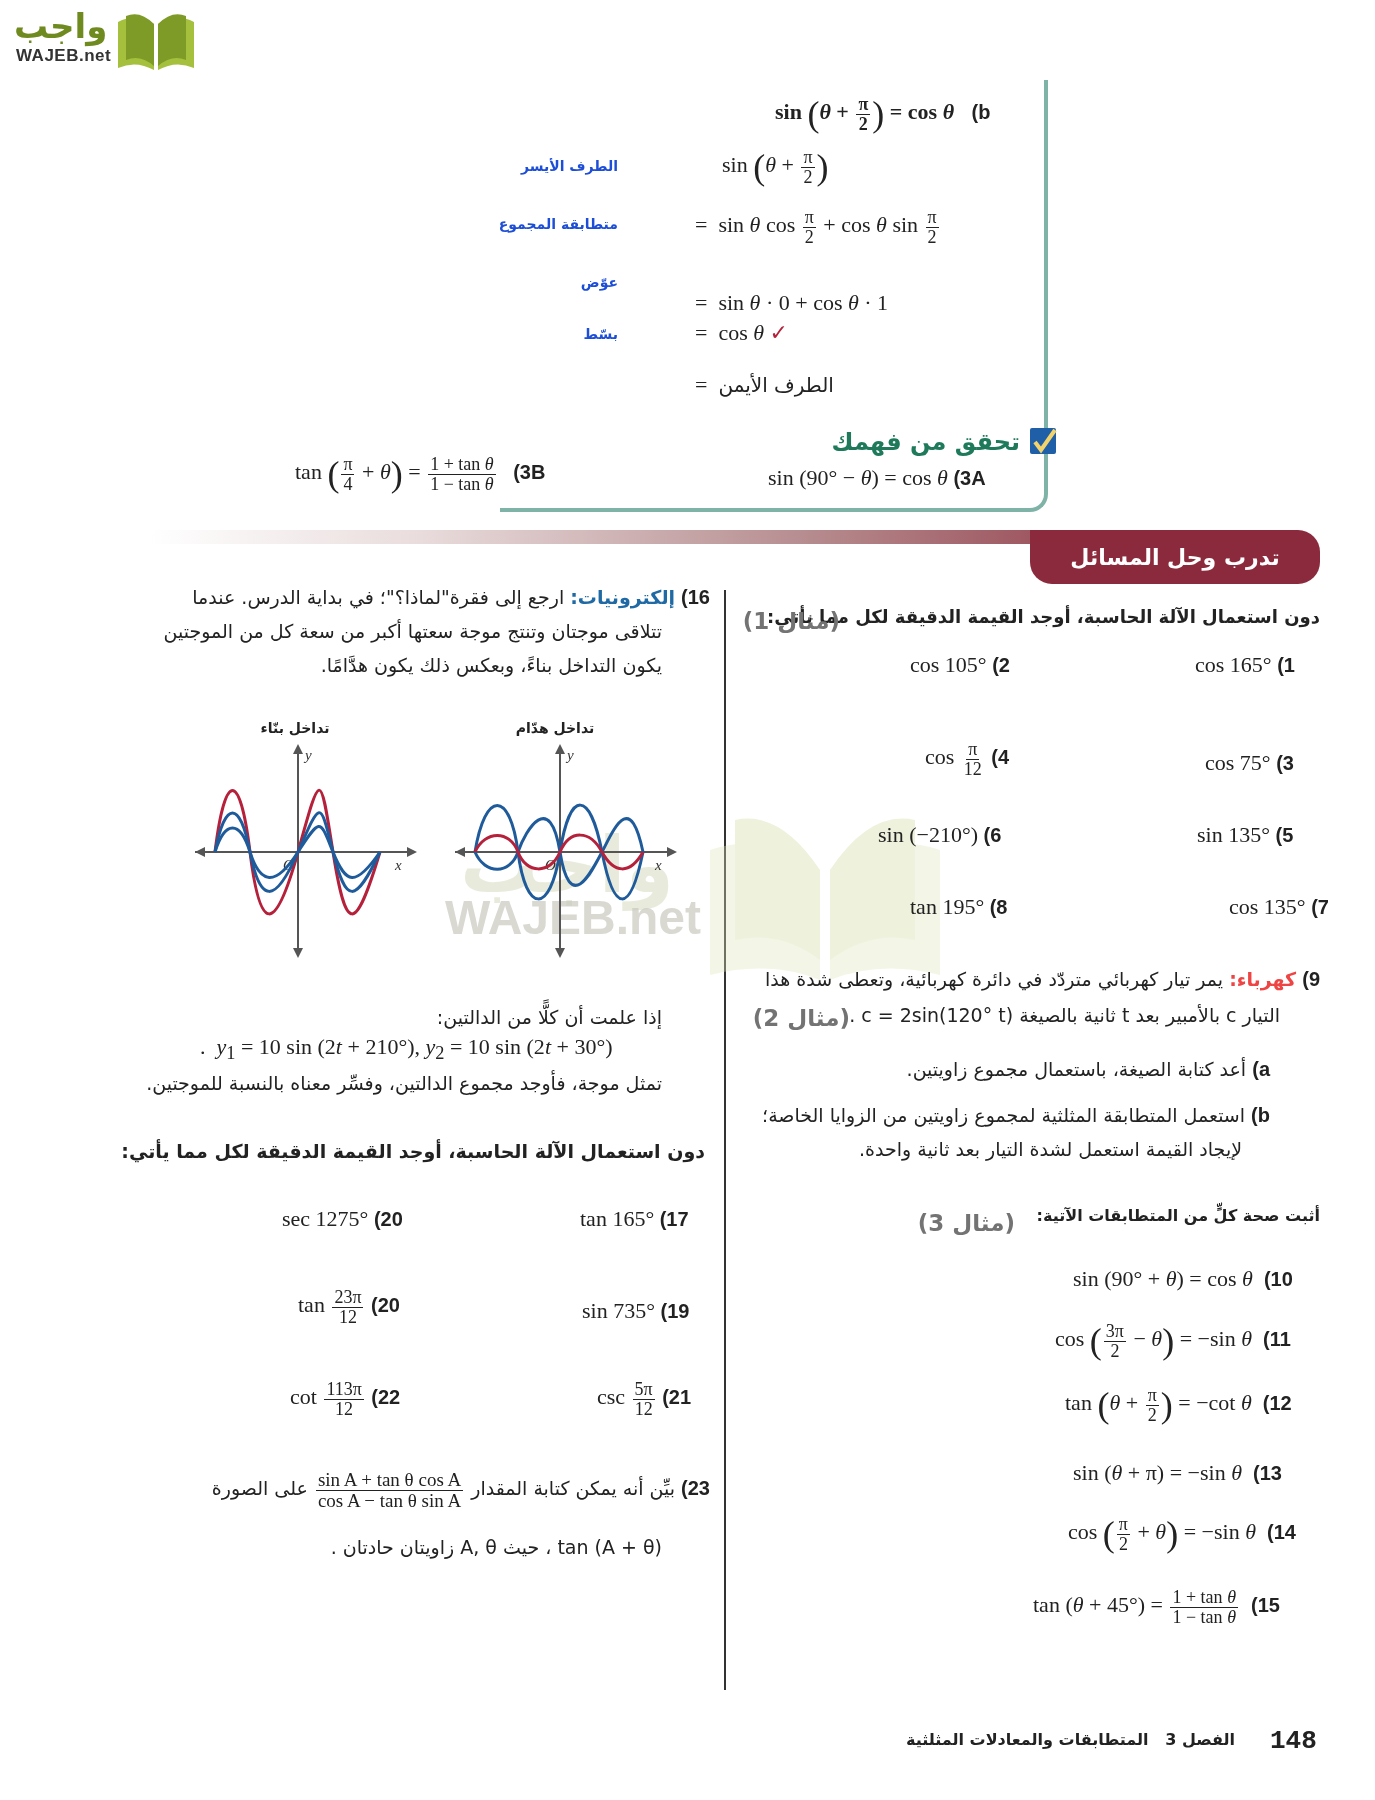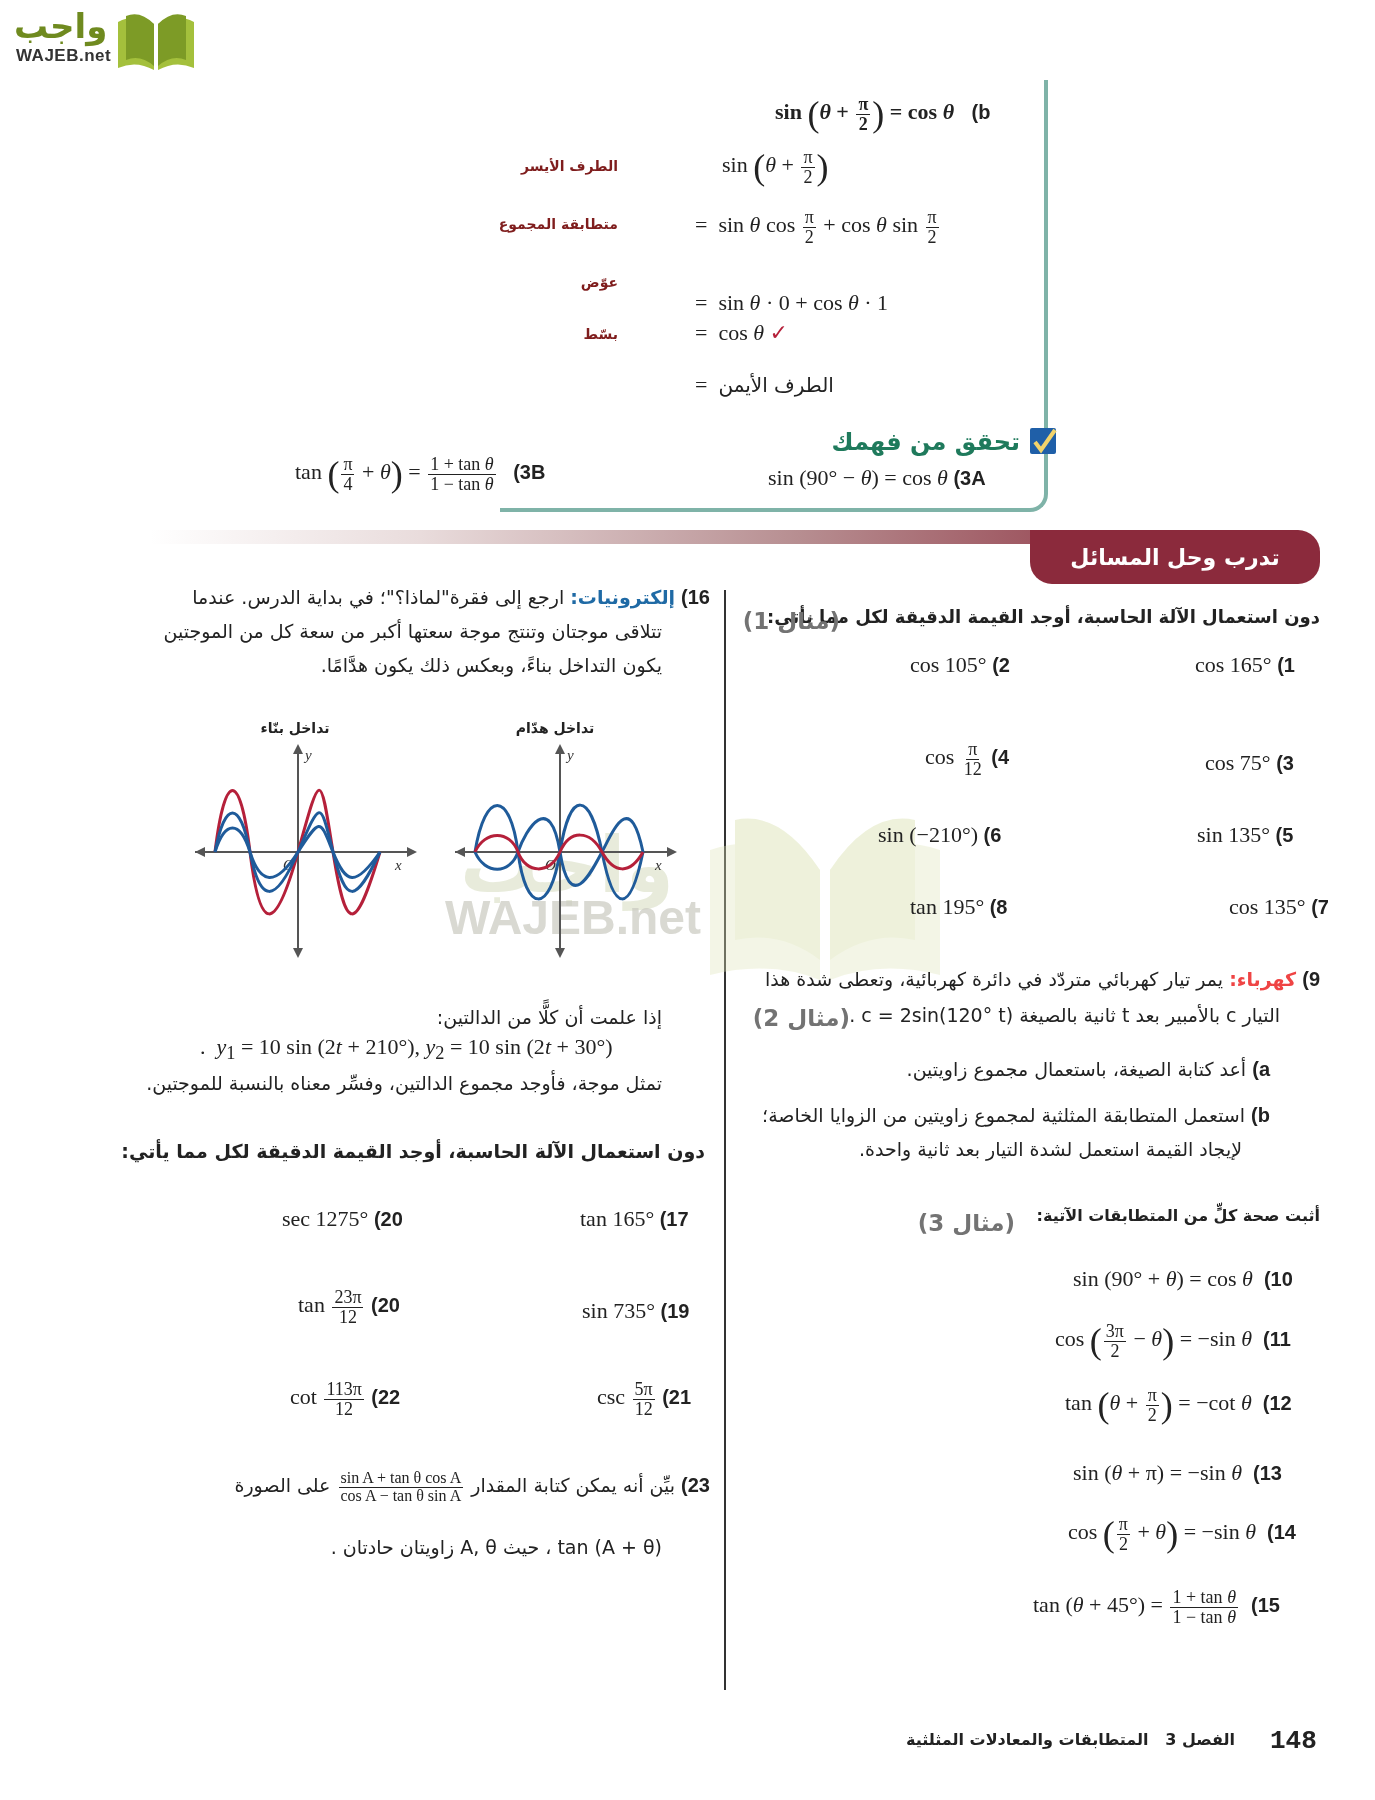--- a/index.html
+++ b/index.html
@@ -5,21 +5,21 @@
   html,body{margin:0;padding:0;background:#fff;}
   body{width:1375px;height:1800px;position:relative;overflow:hidden;font-family:"DejaVu Serif","Liberation Serif",serif;color:#222;}
   .abs{position:absolute;}
   .math{font-family:"Liberation Serif","DejaVu Serif",serif;font-size:22px;color:#222;white-space:nowrap;direction:ltr;}
   .ar{font-family:"DejaVu Sans","Liberation Sans",sans-serif;direction:rtl;white-space:nowrap;}
   .num{font-family:"Liberation Sans","DejaVu Sans",sans-serif;font-weight:bold;font-size:20px;color:#222;}
   .frac{display:inline-flex;flex-direction:column;align-items:center;vertical-align:middle;font-size:18px;line-height:1.05;margin:0 2px;}
   .frac .n{border-bottom:1px solid #222;padding:0 2px;}
   .frac .d{padding:0 2px;}
   .paren{font-size:36px;font-weight:200;vertical-align:middle;line-height:1;}
-  .side{color:#7f1d1d;font-size:14px;font-weight:bold;}
+  .side{color:#1d4ed8;font-size:14px;font-weight:bold;}
   .example{color:#737373;font-weight:bold;font-size:23px;}
   .bold{font-weight:bold;}
   i{font-style:italic;}
   
   .logo{left:8px;top:6px;width:180px;height:64px;}
   .logo .ar-word{position:absolute;left:6px;top:0px;font-family:"DejaVu Sans",sans-serif;font-weight:bold;font-size:34px;color:#6f8a1f;direction:rtl;}
   .logo .en-word{position:absolute;left:8px;top:40px;font-family:"Liberation Sans",sans-serif;font-weight:bold;font-size:17px;color:#333;letter-spacing:0.5px;}
   .logo .book{position:absolute;left:108px;top:4px;width:80px;height:62px;}
   
   .box{left:500px;top:80px;width:544px;height:428px;border-right:4px solid #7fb3a8;border-bottom:4px solid #7fb3a8;border-bottom-right-radius:18px;}
@@ -235,21 +235,21 @@
       <span class="d">12</span>
     </span> <span class="num">(21</span></div>
 <div class="abs math" style="left:290px;top:1380px;">cot <span class="frac">
       <span class="n">113π</span>
       <span class="d">12</span>
     </span> <span class="num">(22</span></div>
 
 <div class="abs" style="left:165px;top:1470px;width:545px;direction:rtl;white-space:nowrap;font-size:19px;">
   <span class="num">23)</span>
   <span class="ar">بيِّن أنه يمكن كتابة المقدار</span>
-  <span class="math frac" style="direction:ltr;font-size:16px;">
+  <span class="math frac" style="direction:ltr;font-size:19px;">
       <span class="n">sin A + tan θ cos A</span>
       <span class="d">cos A − tan θ sin A</span>
     </span>
   <span class="ar">على الصورة</span>
 </div>
 <div class="abs ar para" style="left:300px;top:1530px;width:362px;">tan (A + θ) ، حيث A, θ زاويتان حادتان .</div>
 
 <div class="abs footer-num">148</div>
 <div class="abs ar footer-txt" style="width:320px;text-align:right;">
   <span>الفصل 3</span> &nbsp; <span>المتطابقات والمعادلات المثلثية</span>

